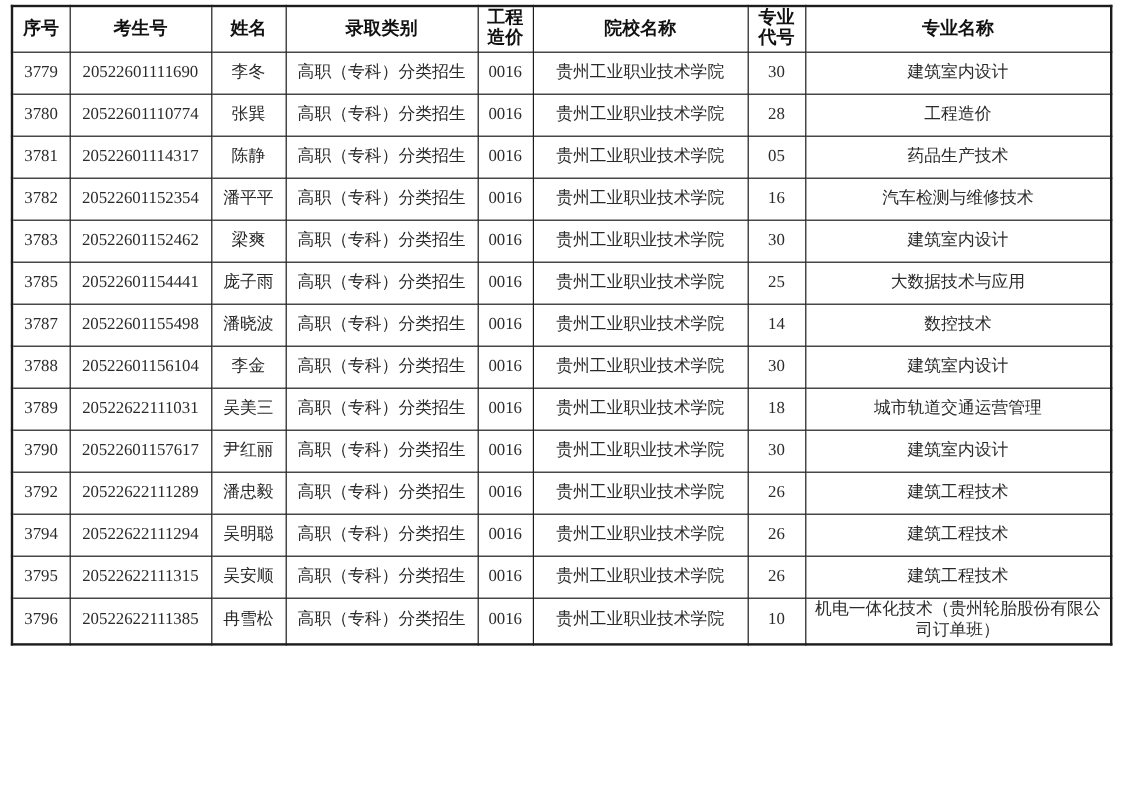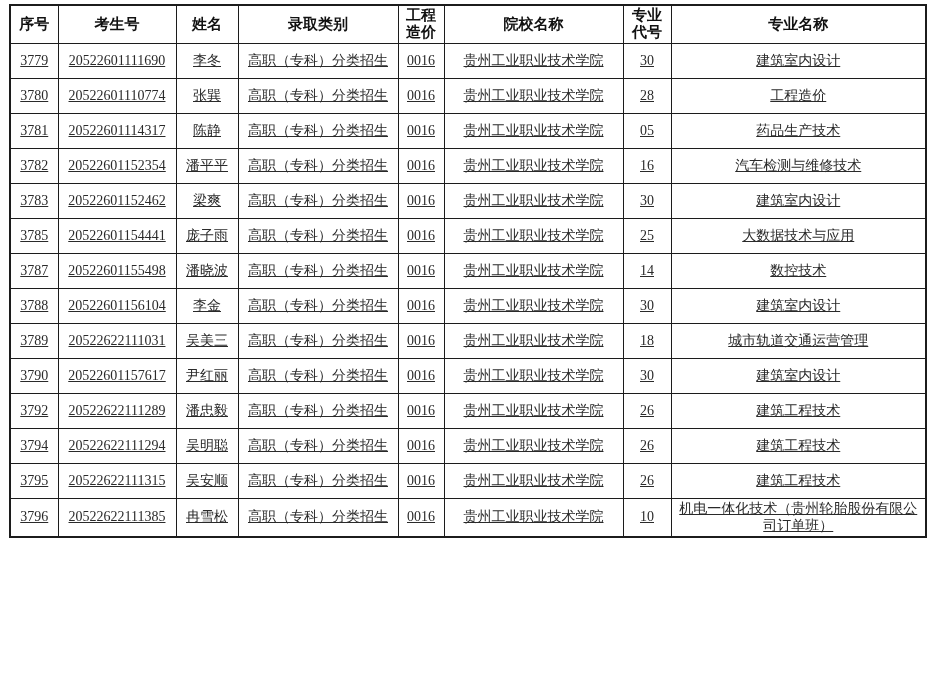--- a/index.html
+++ b/index.html
@@ -37,21 +37,21 @@
     font-size: 15px;
     line-height: 1.15;
     color: #111111;
   }
   table.admission-table td {
     font-size: 14px;
     line-height: 1.25;
     color: #2a2a2a;
   }
   table.admission-table thead tr { height: 36px; }
-  table.admission-table tbody tr { height: 35px; text-decoration: underline; }
+  table.admission-table tbody tr { height: 35px; }
   
   col.c-serial        { width: 48px; }
   col.c-candidate     { width: 118px; }
   col.c-name          { width: 62px; }
   col.c-category      { width: 160px; }
   col.c-college-code  { width: 46px; }
   col.c-college-name  { width: 179px; }
   col.c-major-code    { width: 48px; }
   col.c-major-name    { width: 255px; }
 </style>

